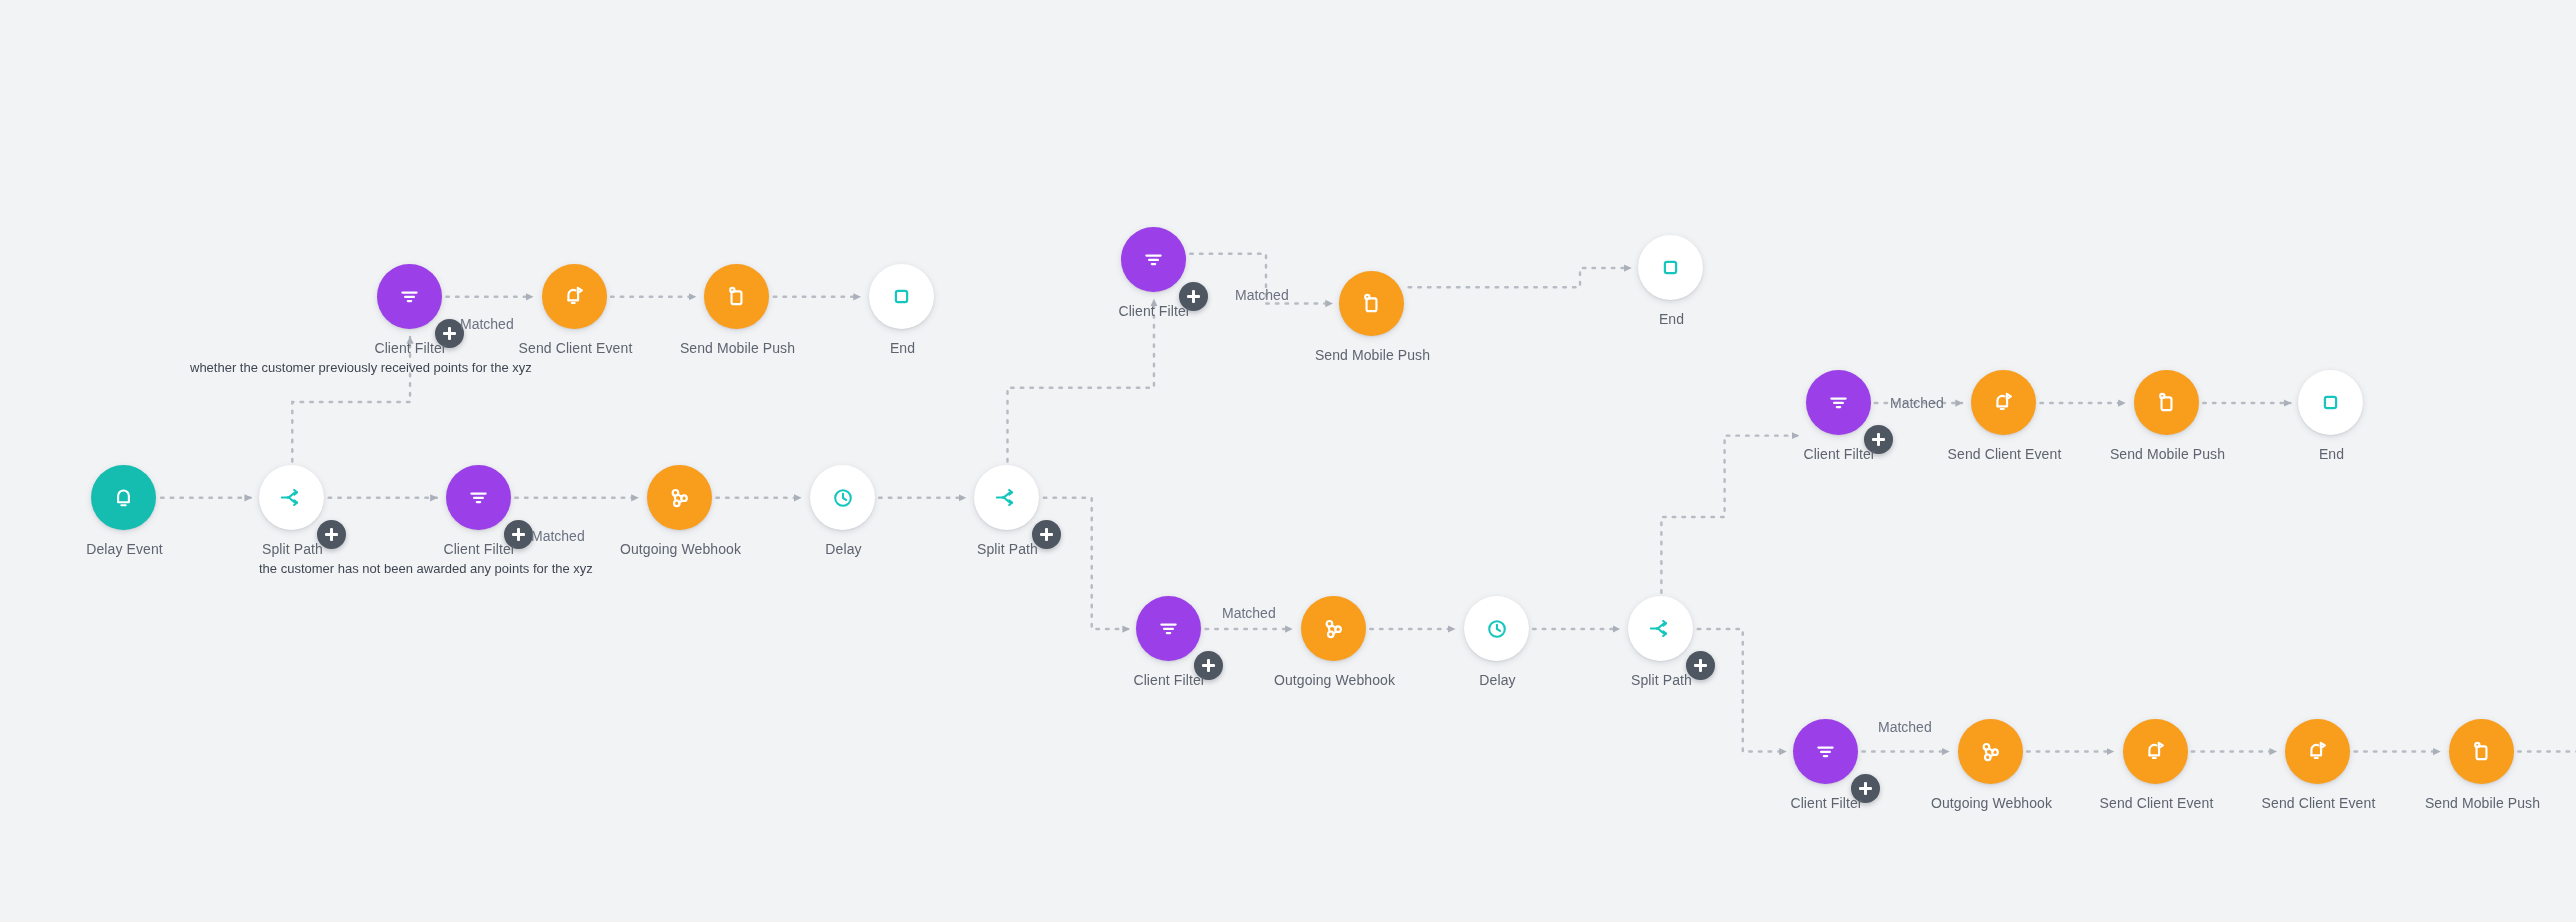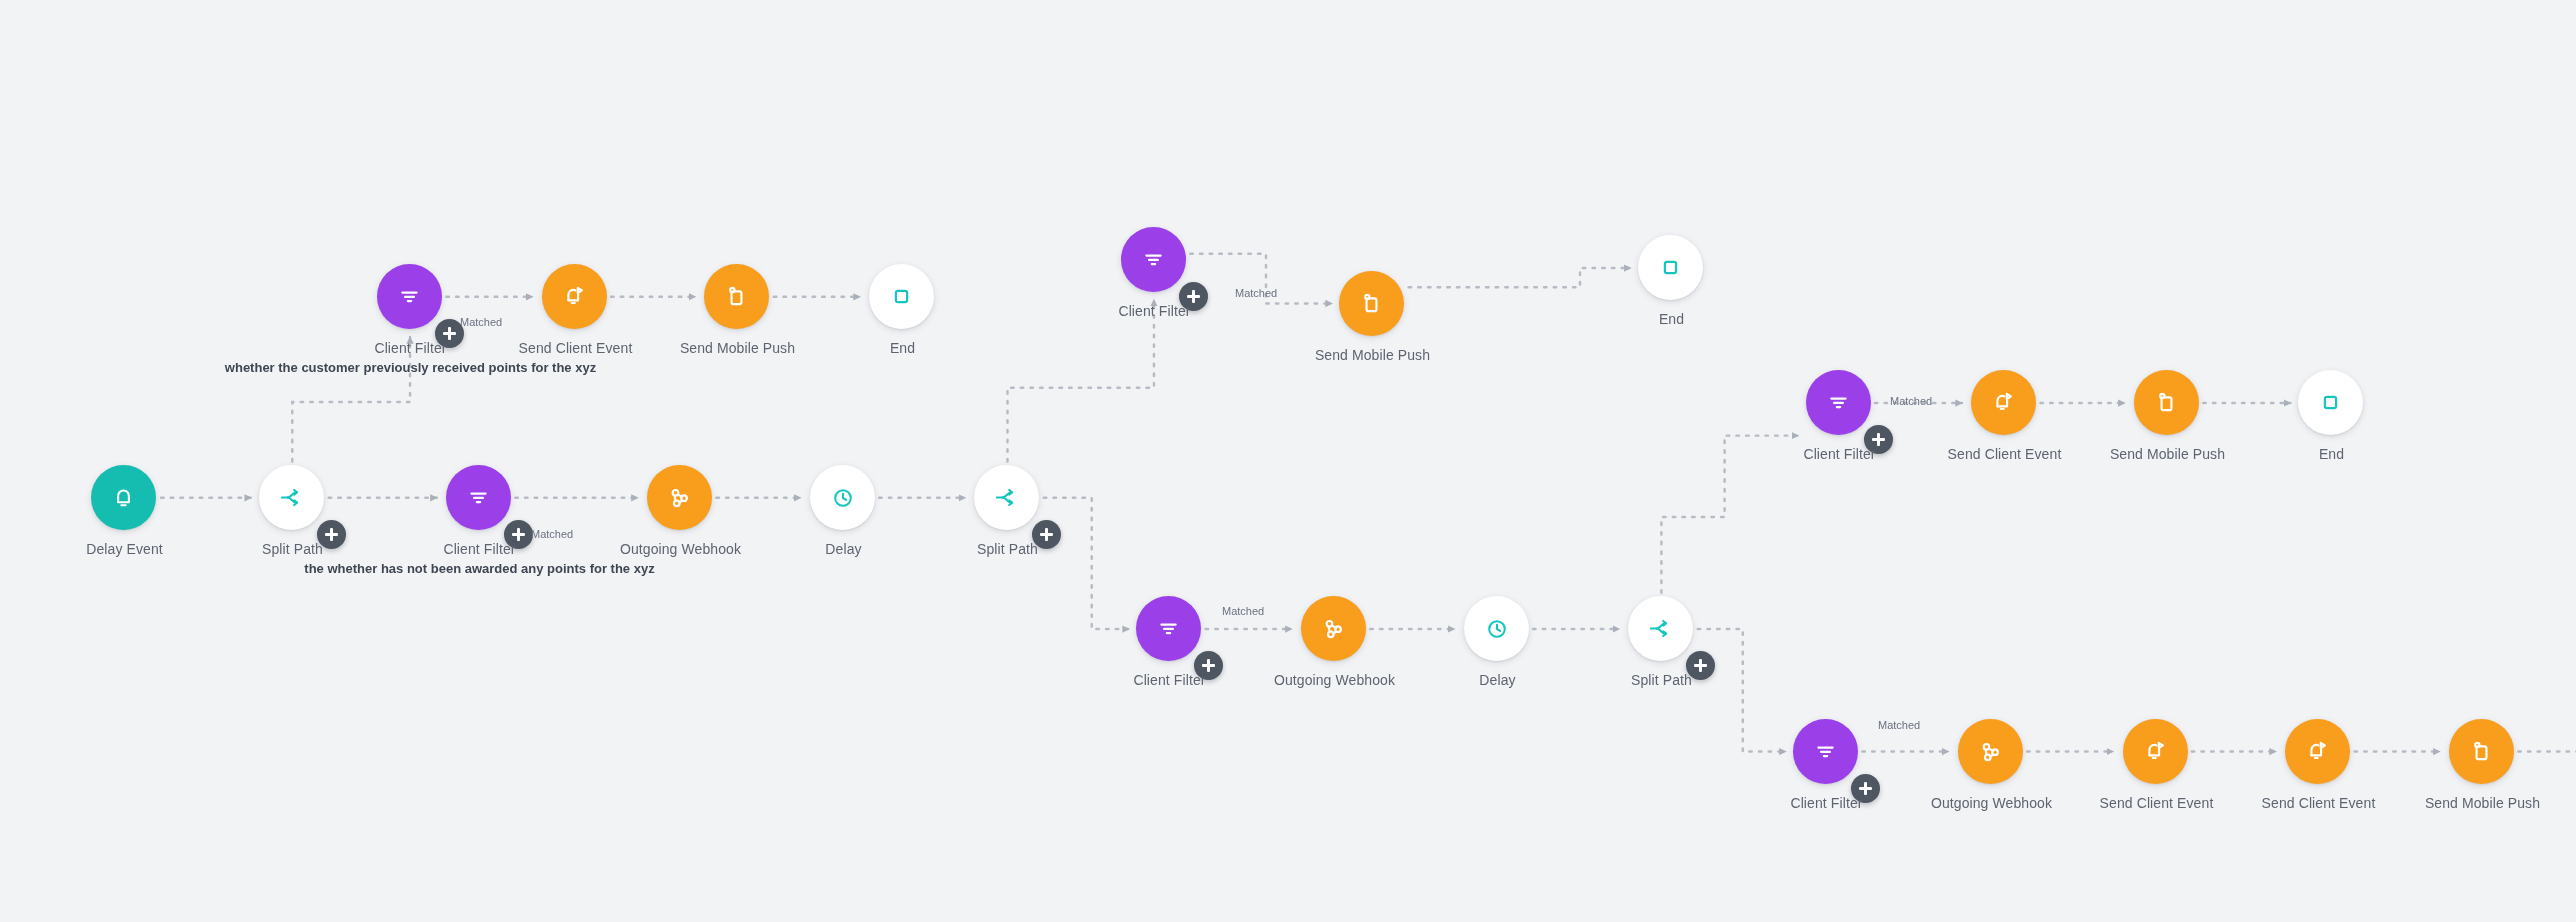--- a/index.html
+++ b/index.html
@@ -40,25 +40,25 @@
   .node-label {
     position: absolute;
     text-align: center;
     font-size: 14px;
     color: #5d6470;
     white-space: nowrap;
     letter-spacing: 0.1px;
   }
   .node-caption {
     position: absolute;
-    text-align: center;
+    text-align: left;
     font-size: 13px;
     color: #3f4653;
     white-space: nowrap;
-    font-weight: 700;
+    font-weight: 400;
   }
   .plus-badge {
     position: absolute;
     width: 29px;
     height: 29px;
     border-radius: 50%;
     background: #4e5661;
     display: flex;
     align-items: center;
     justify-content: center;
@@ -70,21 +70,21 @@
     content: "";
     position: absolute;
     background: #ffffff;
     border-radius: 1px;
   }
   .plus-badge::before { width: 12.4px; height: 2.1px; }
   .plus-badge::after  { width: 2.1px; height: 12.4px; }
 
   .edge-label {
     position: absolute;
-    font-size: 11px;
+    font-size: 14px;
     color: #6b7280;
     white-space: nowrap;
   }
   svg.icon { display: block; }
 </style>
 </head>
 <body>
 
 <div id="canvas">
   <svg id="edge-layer" width="2576" height="922" viewBox="0 0 2690 963">
@@ -165,21 +165,21 @@
         <span>
           <svg class="icon" width="25" height="25" viewBox="0 0 24 24">
             <path stroke="#ffffff" stroke-width="2.2" stroke-linecap="round" d="M5.2 8.2 H18.8"></path>
             <path stroke="#ffffff" stroke-width="2.2" stroke-linecap="round" d="M7.8 12.4 H16.2"></path>
             <path stroke="#ffffff" stroke-width="2.2" stroke-linecap="round" d="M10.4 16.4 H13.6"></path>
           </svg>
         </span>
       </div>
       <div class="plus-badge" style="left: 25px; top: 22px;"></div>
       <div class="node-label" style="left: -124px; top: 43px; width: 249px;">Client Filter</div>
-      <div class="node-caption" style="left: -220px; top: 63px; width: 441px;">the whether has not been awarded any points for the xyz</div>
+      <div class="node-caption" style="left: -220px; top: 63px; width: 441px;">the customer has not been awarded any points for the xyz</div>
     </div>
     <div class="node" style="left: 680px; top: 498px;">
       <div class="node-circle" style="width: 65px; height: 65px; left: -33px; top: -33px; background: rgb(249, 157, 28);">
         <span>
           <svg class="icon" width="27" height="27" viewBox="0 0 24 24">
             <circle fill="none" stroke="#ffffff" stroke-width="1.9" stroke-linecap="round" stroke-linejoin="round" cx="8.4" cy="7.8" r="2.5"></circle>
             <circle fill="none" stroke="#ffffff" stroke-width="1.9" stroke-linecap="round" stroke-linejoin="round" cx="16.0" cy="12.6" r="2.5"></circle>
             <circle fill="none" stroke="#ffffff" stroke-width="1.9" stroke-linecap="round" stroke-linejoin="round" cx="9.6" cy="17.2" r="2.5"></circle>
             <path fill="none" stroke="#ffffff" stroke-width="1.9" stroke-linecap="round" stroke-linejoin="round" d="M10.5 9.3 L14.3 11.7"></path>
             <path fill="none" stroke="#ffffff" stroke-width="1.9" stroke-linecap="round" stroke-linejoin="round" d="M15.1 14.9 L11.4 16.3"></path>

